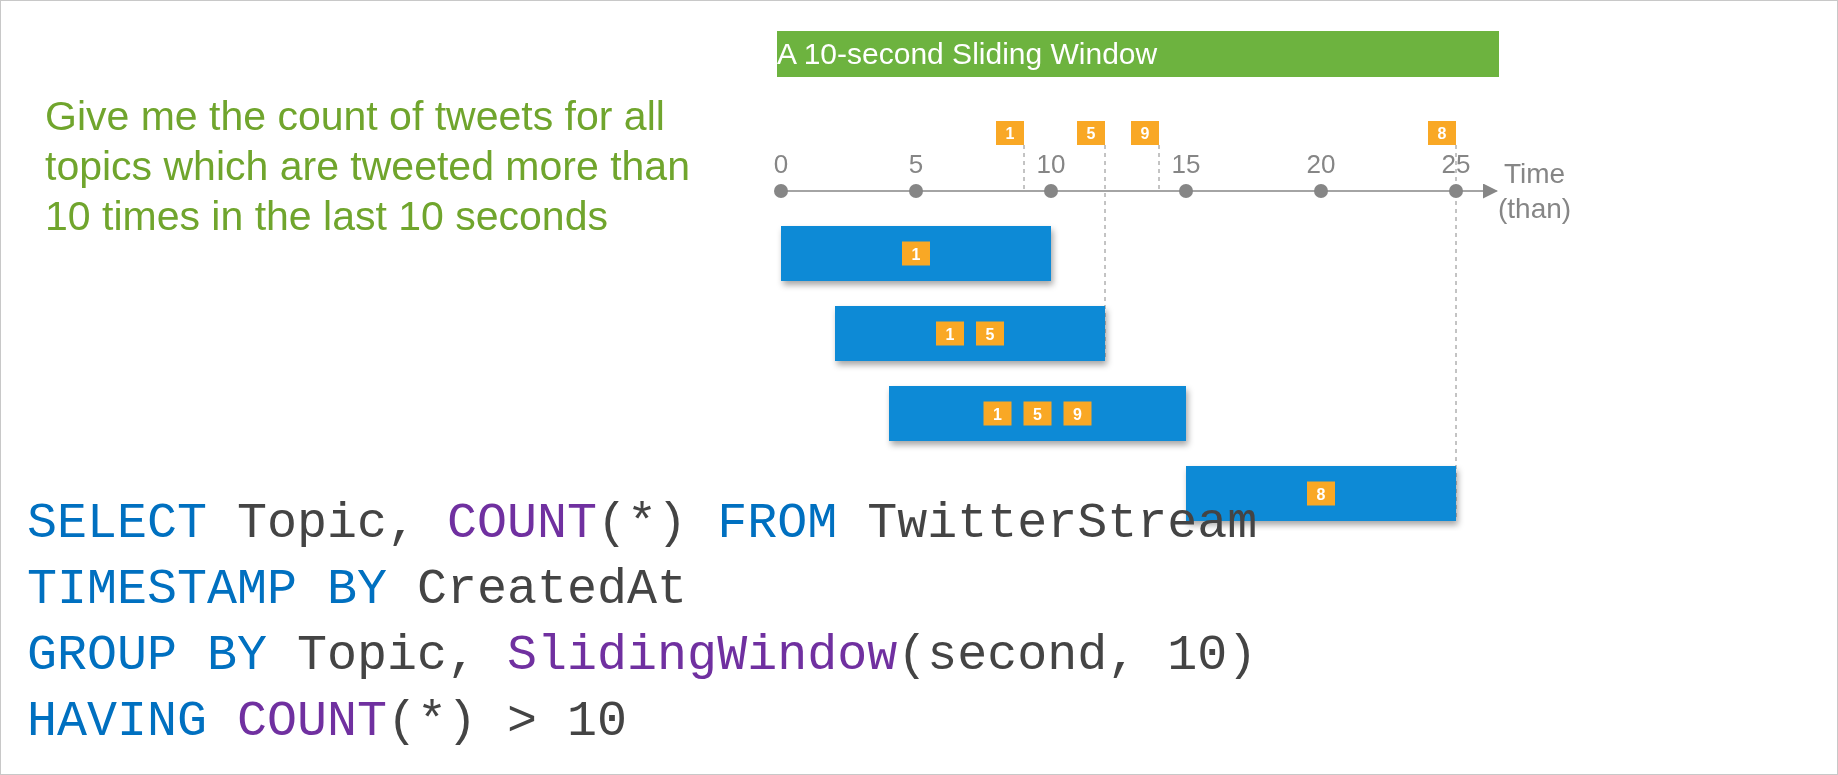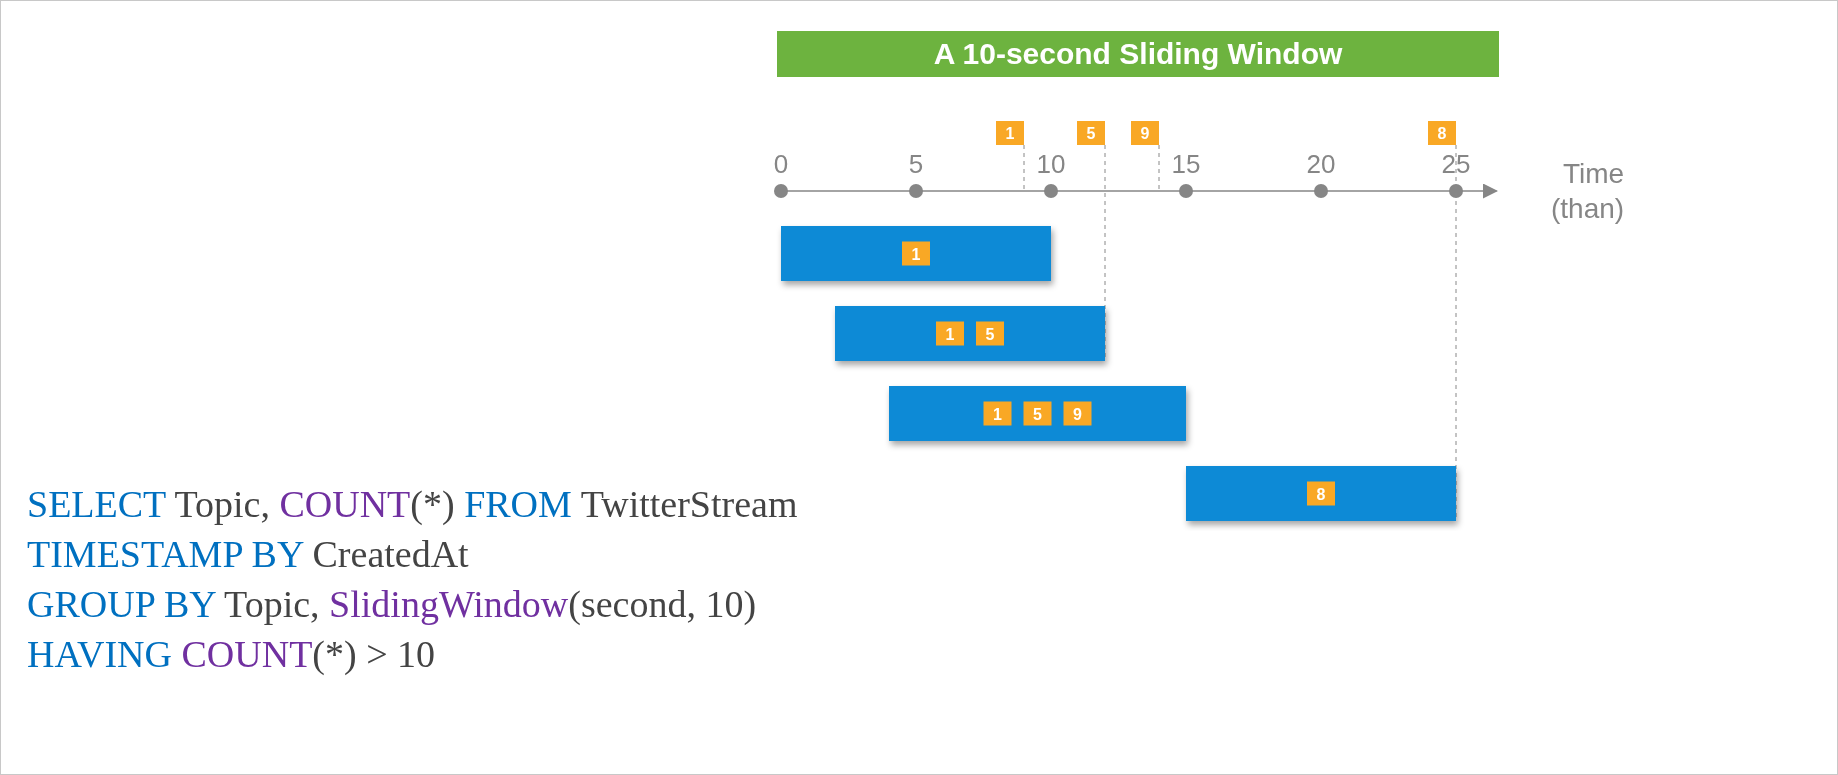--- a/index.html
+++ b/index.html
@@ -1,32 +1,33 @@
 <!DOCTYPE html>
 <html><head>
 <meta charset="utf-8">
 <style>
 html,body{margin:0;padding:0;font-family:"Segoe UI",Tahoma,sans-serif;background:#fff;color:#444}
 .slide{width:1838px;height:775px;position:relative;border:1.5px solid #c8c8c8;box-sizing:border-box;overflow:hidden}
 .prompt{position:absolute;left:44px;top:90px;width:660px;font-size:41px;line-height:1.22;color:#70a52d;font-weight:400}
-.sql{position:absolute;left:26px;top:440px;font-family:Liberation Serif, serif;font-size:38px;line-height:1.32;white-space:pre}
+.sql{position:absolute;left:26px;top:440px;font-family:Liberation Mono, monospace;font-size:50px;line-height:1.32;white-space:pre}
 .kw{color:#0070c0}
 .fn{color:#7030a0}
-.title-bar{position:absolute;left:776px;top:30px;width:722px;height:46px;background:#6db33f;color:#fff;font-size:30px;text-align:center;line-height:46px;font-weight:700}
+.title-bar{position:absolute;left:776px;top:30px;width:722px;height:46px;background:#6db33f;color:#fff;font-size:30px;text-align:left;line-height:46px;font-weight:400}
 .svgwrap{position:absolute;left:760px;top:110px;width:770px}
-.axis-label{position:absolute;left:1550px;top:155px;font-size:28px;color:#868686;text-align:right;line-height:1.25}
+.axis-label{position:absolute;left:1497px;top:155px;font-size:28px;color:#868686;text-align:center;line-height:1.25}
 svg text{font-family:"Segoe UI",Tahoma,sans-serif}
 </style>
 </head>
 <body>
 
 <div class="slide">
 
   <div class="title-bar">A 10-second Sliding Window</div>
 
+  <div class="prompt">Give me the count of tweets for all topics which are tweeted more than 10 times in the last 10 seconds</div>
 
   <div class="axis-label">
     <span>Time</span><br>
     <span>(than)</span>
   </div>
 
   <div class="svgwrap">
     <svg id="svg" width="770" height="420">
         <defs>
           <marker id="ah" markerWidth="12" markerHeight="12" refX="9" refY="5" orient="auto">

